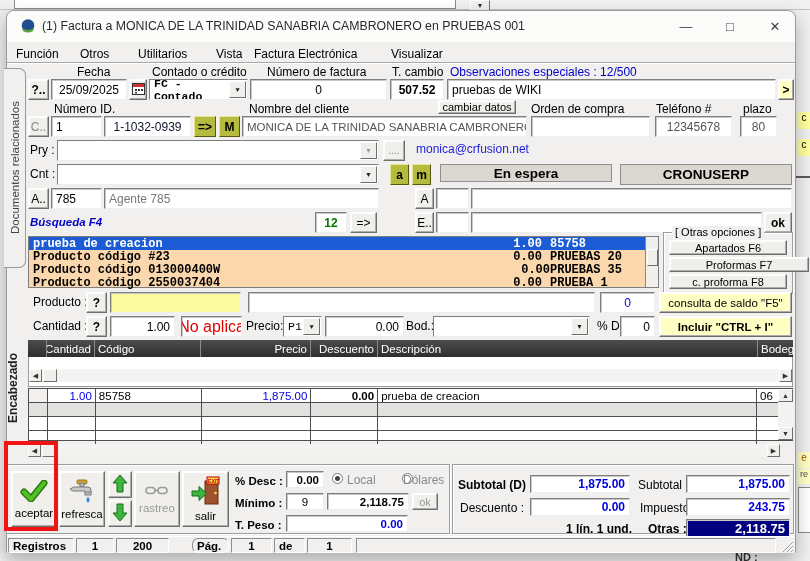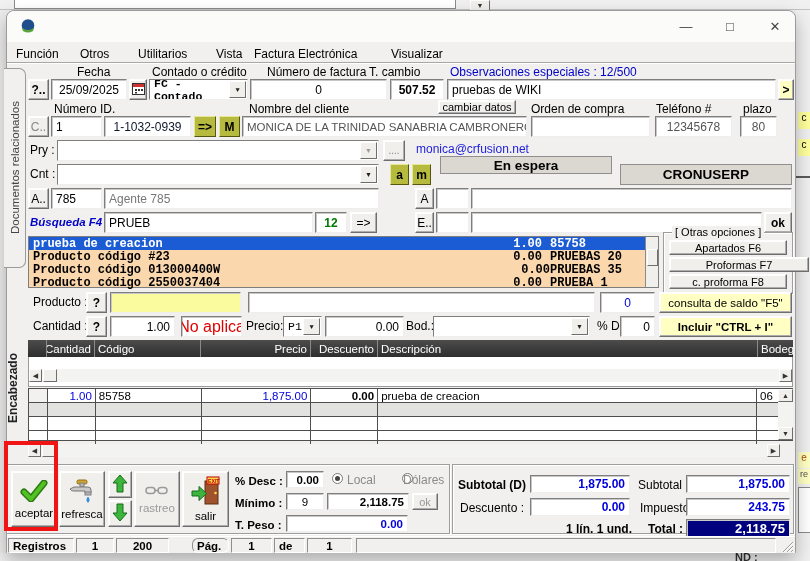--- a/index.html
+++ b/index.html
@@ -70,20 +70,21 @@
               border-radius:8px 8px 0 0;box-shadow:0 8px 18px rgba(0,0,0,0.28);"></div>
 
   
   <div class="abs" style="left:7px;top:11px;width:788px;height:31px;background:#fbfbfa;border-radius:8px 8px 0 0;"></div>
   <span class="abs" style="left:20px;top:18px;width:16px;height:16px;">
     <svg width="16" height="16">
         <circle cx="8" cy="7.5" r="6.3" fill="#1f4e8c"></circle>
       <path d="M1.8 9.5 q6.2 5.2 12.4 0 l-1.2 3.4 q-5 3.2 -10 0 z" fill="#58a33c"></path>
       </svg>
   </span>
+  <div class="lbl" style="left:42px;top:20px;font-size:12.3px;color:#2a2a2a;">(1) Factura a MONICA DE LA TRINIDAD SANABRIA CAMBRONERO en PRUEBAS 001</div>
   <div class="abs" style="left:670px;top:15px;width:32px;height:22px;display:flex;align-items:center;justify-content:center;color:#444;font-size:13px;cursor:pointer;">—</div>
   <div class="abs" style="left:714px;top:15px;width:32px;height:22px;display:flex;align-items:center;justify-content:center;color:#444;font-size:13px;cursor:pointer;">□</div>
   <div class="abs" style="left:758px;top:15px;width:34px;height:22px;display:flex;align-items:center;justify-content:center;color:#444;font-size:13px;cursor:pointer;">✕</div>
 
   
   <div class="lbl" style="left:16px;top:48px;cursor:pointer;">Función</div>
   <div class="lbl" style="left:80px;top:48px;cursor:pointer;">Otros</div>
   <div class="lbl" style="left:138px;top:48px;cursor:pointer;">Utilitarios</div>
   <div class="lbl" style="left:216px;top:48px;cursor:pointer;">Vista</div>
   <div class="lbl" style="left:254px;top:48px;cursor:pointer;">Factura Electrónica</div>
@@ -96,21 +97,21 @@
     <span>Documentos relacionados</span>
   </div>
   <div class="abs vtab" style="left:2px;top:342px;width:22px;height:92px;font-size:12px;font-weight:bold;color:#222;">
     <span>Encabezado</span>
   </div>
 
   
   <div class="lbl" style="left:77px;top:66px;">Fecha</div>
   <div class="lbl" style="left:152px;top:66px;">Contado o crédito</div>
   <div class="lbl" style="left:267px;top:66px;">Número de factura</div>
-  <div class="lbl" style="left:369px;top:66px;">T. cambio</div>
+  <div class="lbl" style="left:392px;top:66px;">T. cambio</div>
   <div class="lbl" style="left:450px;top:66px;color:#0000c8;">Observaciones especiales : 12/500</div>
 
   <div class="btn bold" style="left:28px;top:79px;width:21px;height:21px;">?..</div>
   <div class="fld tc" style="left:51px;top:79px;width:76px;height:21px;">25/09/2025</div>
   <div class="btn" style="left:129px;top:79px;width:18px;height:21px;">
     <span>
       <svg width="13" height="13">
           <rect x="0.5" y="1.5" width="12" height="11" fill="#fff" stroke="#333"></rect>
         <rect x="1" y="2" width="11" height="3" fill="#c33"></rect>
         <g fill="#333">
@@ -158,36 +159,35 @@
   <div class="btn" style="left:383px;top:140px;width:22px;height:21px;font-size:10px;color:#888;">....</div>
   <div class="lbl" style="left:416px;top:143px;color:#2222dd;cursor:pointer;">monica@crfusion.net</div>
 
   
   <div class="lbl" style="left:30px;top:168px;">Cnt :</div>
   <div class="combo" style="left:57px;top:164px;width:322px;height:21px;">
     <span class="drop">▼</span>
   </div>
   <div class="btn olv" style="left:390px;top:164px;width:19px;height:21px;">a</div>
   <div class="btn olv" style="left:412px;top:164px;width:19px;height:21px;">m</div>
-  <div class="abs" style="left:440px;top:156px;width:172px;height:18px;background:#dbd8d1;border:1px solid #8f8f8f;
+  <div class="abs" style="left:440px;top:164px;width:172px;height:18px;background:#dbd8d1;border:1px solid #8f8f8f;
               display:flex;align-items:center;justify-content:center;font-weight:bold;font-size:13.5px;">En espera</div>
   <div class="abs" style="left:620px;top:164px;width:172px;height:21px;background:#dbd8d1;border:1px solid #8f8f8f;
               display:flex;align-items:center;justify-content:center;font-weight:bold;font-size:13.5px;">CRONUSERP</div>
 
   
   <div class="btn" style="left:28px;top:188px;width:21px;height:21px;">A..</div>
   <div class="fld" style="left:51px;top:188px;width:51px;height:21px;">785</div>
   <div class="fld" style="left:104px;top:188px;width:275px;height:21px;color:#777;">Agente 785</div>
   <div class="btn" style="left:415px;top:188px;width:19px;height:21px;">A</div>
   <div class="fld" style="left:436px;top:188px;width:33px;height:21px;"></div>
   <div class="fld" style="left:471px;top:188px;width:321px;height:21px;"></div>
 
   
   <div class="lbl bold" style="left:30px;top:216px;color:#0000c8;font-style:italic;font-size:11.5px;">Búsqueda F4</div>
-  <div class="fld" style="left:104px;top:212px;width:209px;height:21px;">PRUEB</div>
   <div class="fld tc green" style="left:315px;top:212px;width:32px;height:21px;">12</div>
   <div class="btn" style="left:350px;top:212px;width:27px;height:21px;">=&gt;</div>
   <div class="btn" style="left:415px;top:212px;width:19px;height:21px;">E..</div>
   <div class="fld" style="left:436px;top:212px;width:33px;height:21px;"></div>
   <div class="fld" style="left:471px;top:212px;width:291px;height:21px;"></div>
   <div class="btn bold" style="left:764px;top:212px;width:28px;height:21px;">ok</div>
 
   
   <div class="abs" style="left:28px;top:236px;width:631px;height:52px;background:#fbd7ad;border:1px solid #7e7e7e;">
     <div class="plrow" style="background:#1b5cd4;color:#fff;">
@@ -393,21 +393,21 @@
   
   <div class="lbl bold" style="left:458px;top:479px;">Subtotal (D) :</div>
   <div class="fld tr blue bold" style="left:530px;top:475px;width:100px;height:18px;">1,875.00</div>
   <div class="lbl" style="left:638px;top:479px;">Subtotal :</div>
   <div class="fld tr blue bold" style="left:686px;top:475px;width:104px;height:18px;">1,875.00</div>
   <div class="lbl" style="left:460px;top:502px;">Descuento :</div>
   <div class="fld tr blue bold" style="left:530px;top:498px;width:100px;height:18px;">0.00</div>
   <div class="lbl" style="left:640px;top:502px;">Impuesto :</div>
   <div class="fld tr blue bold" style="left:686px;top:498px;width:104px;height:18px;">243.75</div>
   <div class="lbl bold" style="left:566px;top:523px;">1 lín. 1 und.</div>
-  <div class="lbl bold" style="left:648px;top:523px;">Total :</div>
+  <div class="lbl bold" style="left:648px;top:523px;">Otras :</div>
   <div class="fld tr bold" style="left:686px;top:519px;width:104px;height:18px;background:#00007e;color:#fff;font-size:13px;">2,118.75</div>
 
   
   <div class="abs" style="left:7px;top:536px;width:788px;height:17px;background:#f1f0ee;border-top:1px solid #fff;"></div>
   <div class="sc" style="left:8px;width:66px;">Registros</div>
   <div class="sc" style="left:76px;width:38px;justify-content:center;">1</div>
   <div class="sc" style="left:116px;width:53px;justify-content:center;">200</div>
   <div class="sc" style="left:192px;width:37px;border-radius:6px;">Pág.</div>
   <div class="sc" style="left:231px;width:41px;justify-content:center;">1</div>
   <div class="sc" style="left:274px;width:31px;">de</div>

